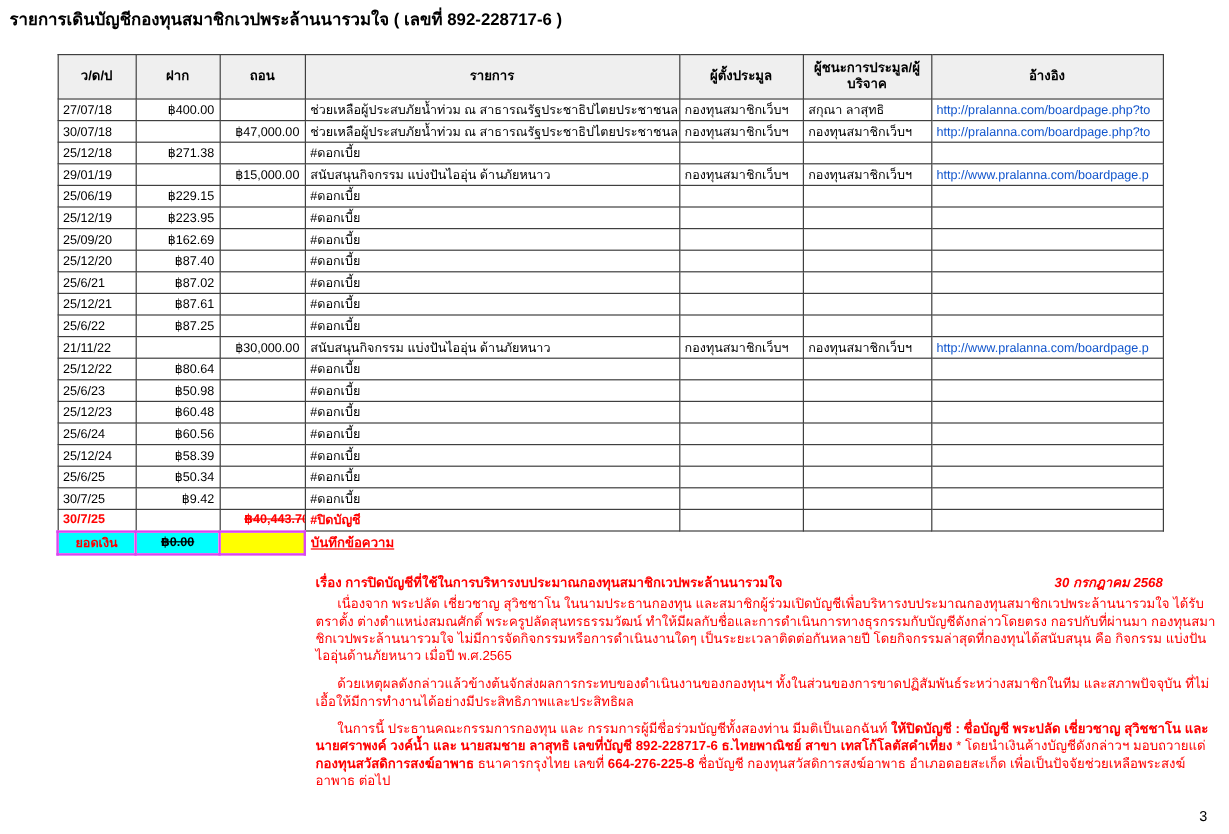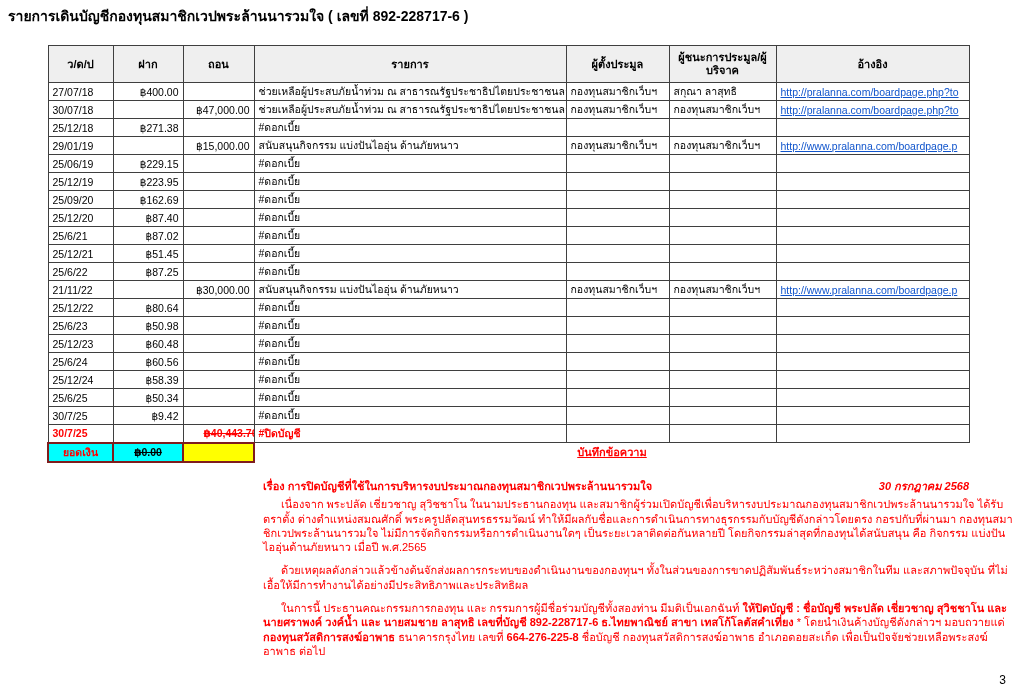--- a/index.html
+++ b/index.html
@@ -14,29 +14,29 @@
   table{border-collapse:collapse;table-layout:fixed;width:921px;}
   th,td{border:1px solid #3f3f3f;overflow:hidden;}
   th{
     background:#efefef;font-size:11px;font-weight:bold;height:36px;
     text-align:center;vertical-align:middle;line-height:1.15;padding:0 2px;
   }
   td{height:15px;font-size:10.5px;padding:0 4px;white-space:nowrap;vertical-align:middle;}
   .c-date{text-align:left;margin-top:18px;}
   .c-amt{text-align:right;}
   .c-desc,.c-txt{text-align:left;}
-  .c-ref{color:#1155CC;text-decoration:underline;}
+  .c-ref{color:#1155CC;}
   tr.closing td{color:#f00;font-weight:bold;}
   tr.closing .c-withdraw{text-decoration:line-through;padding-left:20px;}
-  tfoot td{border:2px solid #7f1d1d;height:13px;text-align:center;font-weight:bold;font-size:10.5px;}
+  tfoot td{border:2px solid #d946ef;height:13px;text-align:center;font-weight:bold;font-size:10.5px;}
   tfoot td.cyan{background:#00ffff;}
   tfoot td.lbl{color:#f00;}
   tfoot td.val{text-decoration:line-through;margin-left:16px;}
   tfoot td.yellow{background:#ffff00;}
-  tfoot td.note{border:none;background:#fff;text-align:center;font-weight:normal;}
+  tfoot td.note{border:none;background:#fff;text-align:left;font-weight:normal;}
   .note-label{color:#f00;font-weight:bold;text-decoration:underline;font-size:11px;}
   .memo{
     position:absolute;left:263px;top:451px;width:750px;color:#f00;
     font-size:11px;line-height:1.3;
   }
   .subject-row{display:flex;justify-content:space-between;font-weight:bold;margin-top:28px;}
   .memo-date{font-style:italic;margin-right:44px;white-space:nowrap;}
   .memo p{margin:4px 0 9px;text-indent:18px;}
   .memo b{font-weight:bold;}
   .page-num{position:absolute;right:18px;bottom:8px;font-size:12px;}
@@ -145,21 +145,21 @@
     <td class="c-date">25/6/21</td>
     <td class="c-amt">฿87.02</td>
     <td class="c-amt c-withdraw"></td>
     <td class="c-desc">#ดอกเบี้ย</td>
     <td class="c-txt"></td>
     <td class="c-txt"></td>
     <td class="c-ref"></td>
   </tr>
         <tr>
     <td class="c-date">25/12/21</td>
-    <td class="c-amt">฿51.45</td>
+    <td class="c-amt">฿87.61</td>
     <td class="c-amt c-withdraw"></td>
     <td class="c-desc">#ดอกเบี้ย</td>
     <td class="c-txt"></td>
     <td class="c-txt"></td>
     <td class="c-ref"></td>
   </tr>
         <tr>
     <td class="c-date">25/6/22</td>
     <td class="c-amt">฿87.25</td>
     <td class="c-amt c-withdraw"></td>

